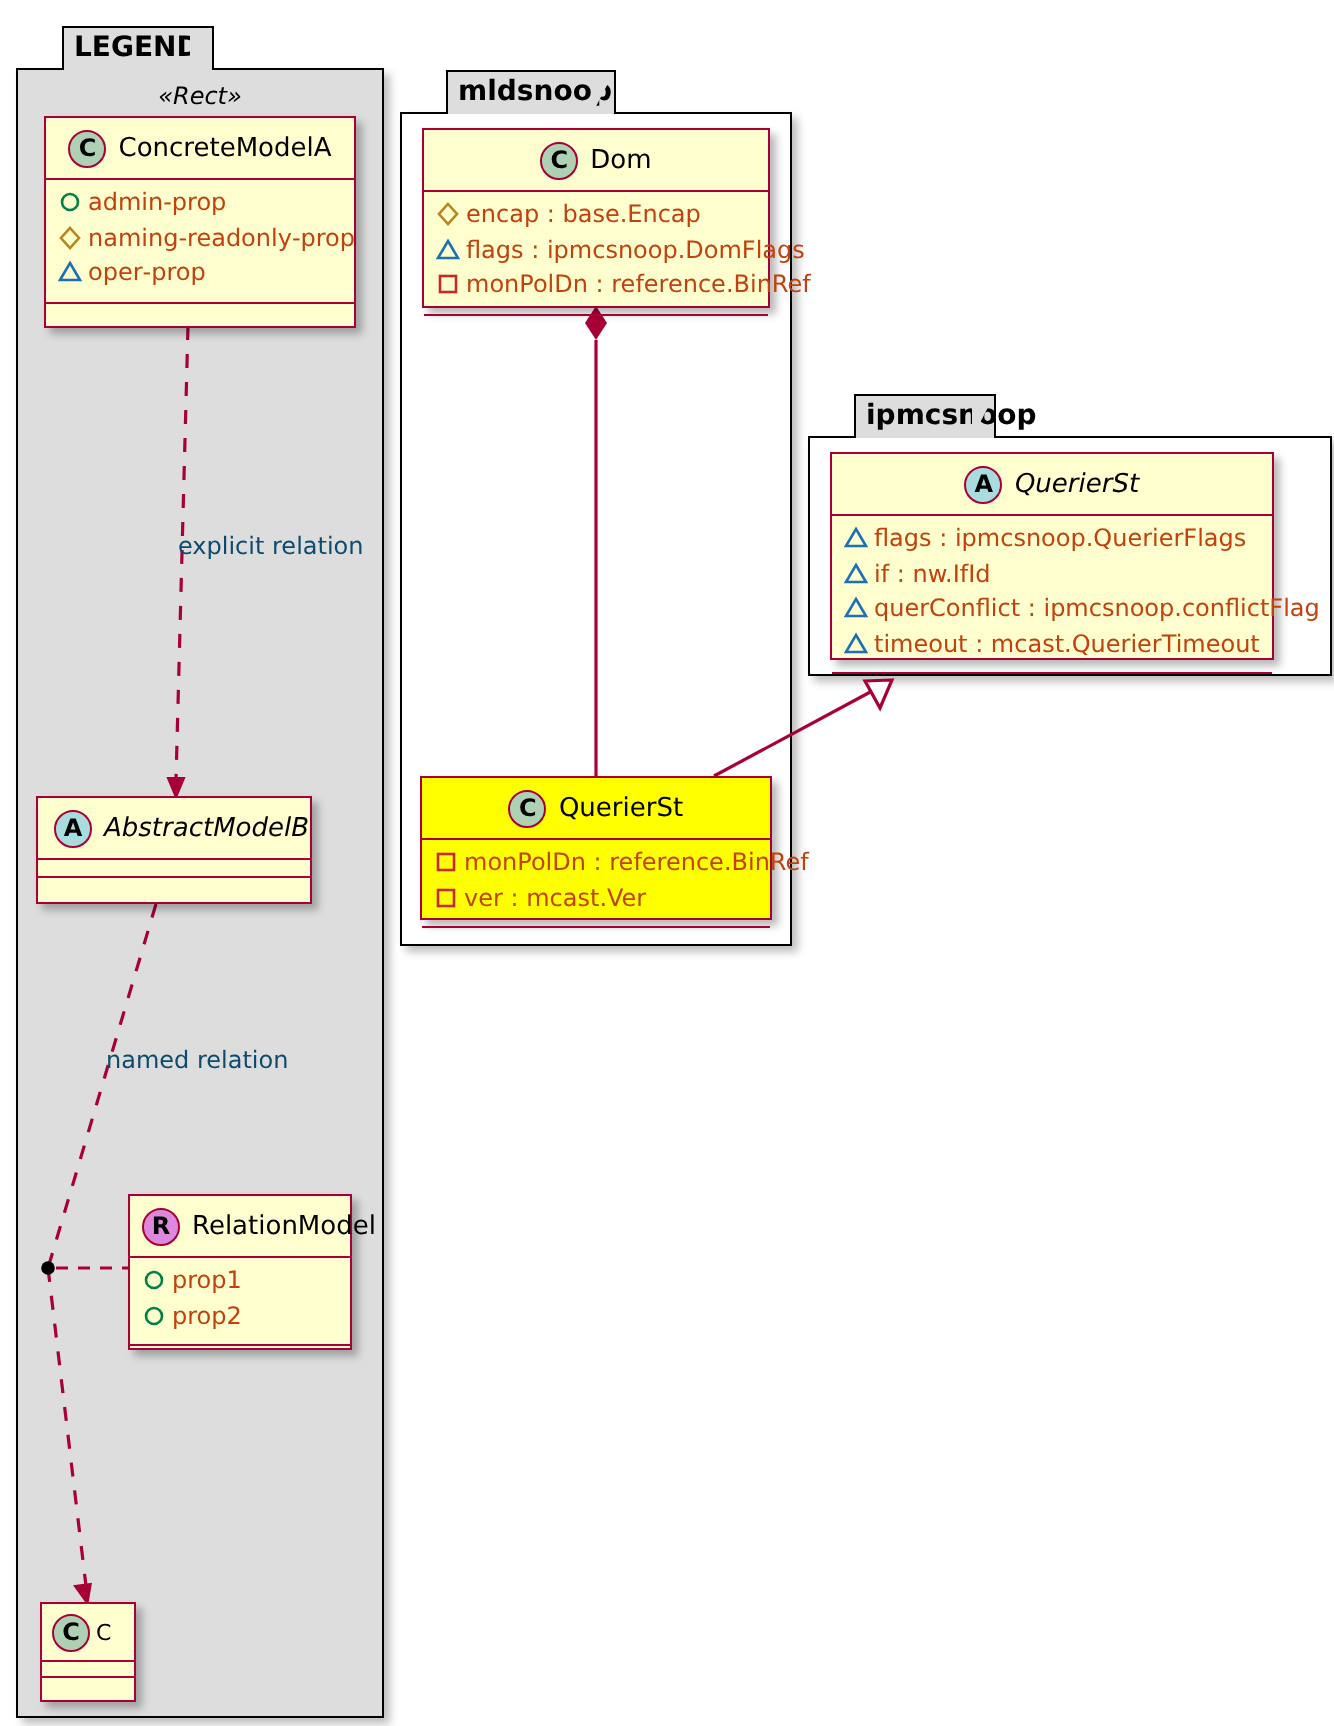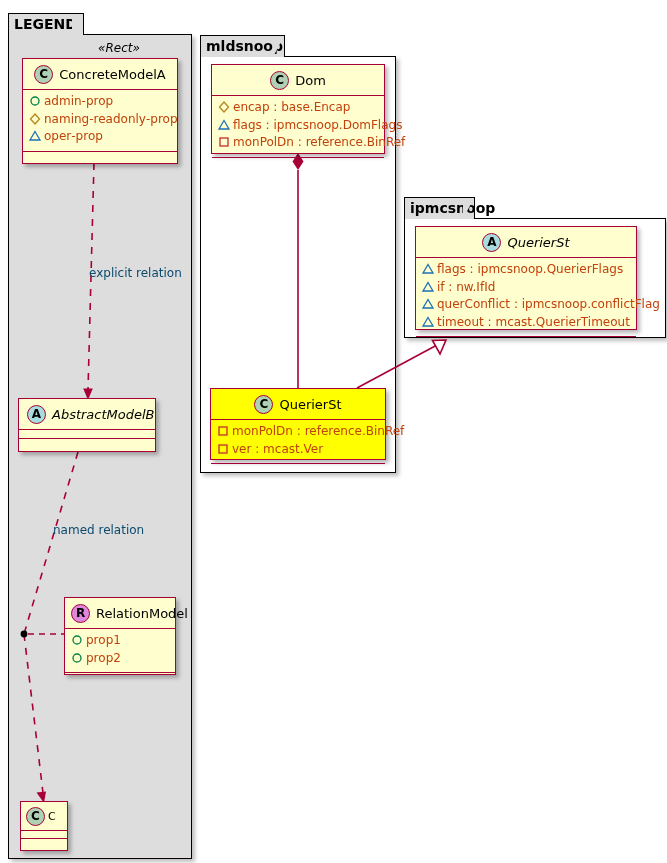--- a/index.html
+++ b/index.html
@@ -13,20 +13,21 @@
 
   
   .pkg{position:absolute;box-sizing:border-box;border:1.5px solid #000000;}
   .pkg-tab{
     position:absolute;box-sizing:border-box;
     border:1.5px solid #000000;border-bottom:none;
     background:#DDDDDD;
     font-size:14px;font-weight:bold;color:#000;
     line-height:18px;padding:1px 14px 1px 5px;
     white-space:nowrap;
+    margin-left:23px;
   }
   .pkg-tab:after{
     content:"";position:absolute;right:0;top:0;
     width:0;height:0;
     border-left:11px solid #DDDDDD;
     border-bottom:21px solid transparent;
   }
 
   
   .cls{
@@ -68,21 +69,21 @@
     margin-right:6px;flex:0 0 19px;
     box-sizing:border-box;
   }
   .badge-c{background:#ADD1B2;border:1.3px solid #A80036;}
   .badge-a{background:#A9DCDF;border:1.3px solid #A80036;}
   .badge-r{background:#DD88DD;border:1.3px solid #A80036;}
 
   
   .stereo{
     position:absolute;font-size:12px;font-style:italic;color:#000;
-    text-align:center;white-space:nowrap;margin-left:19px;
+    text-align:center;white-space:nowrap;
   }
 
   
   .rel-label{
     position:absolute;font-size:12px;color:#0c4a6e;white-space:nowrap;
   }
 </style>
 </head>
 <body>
 

